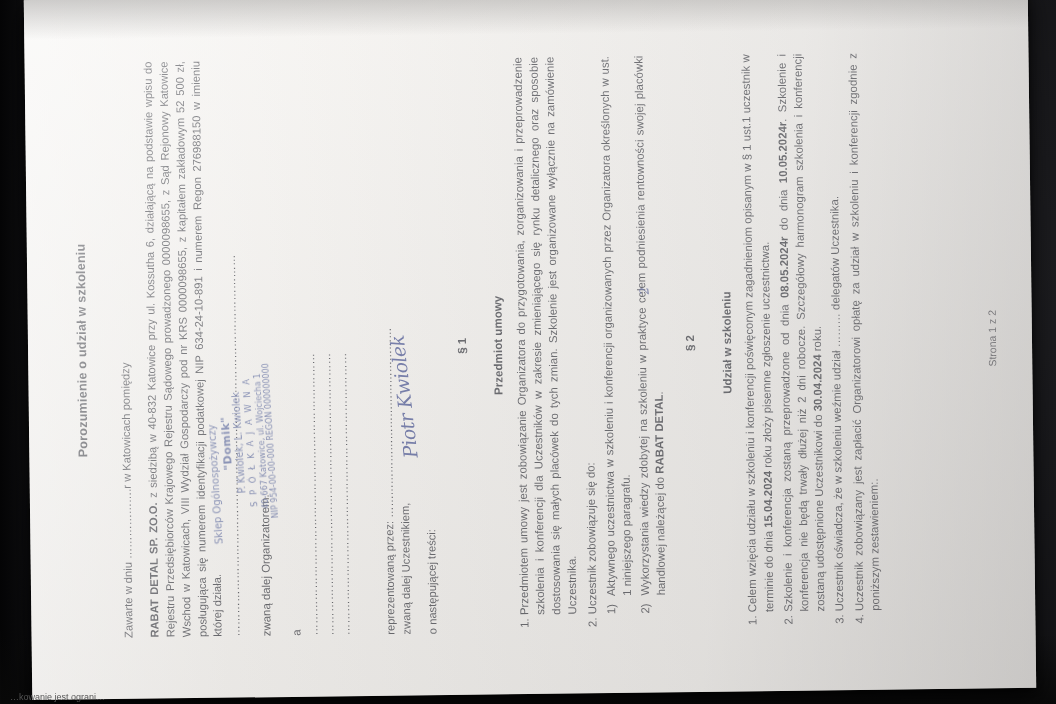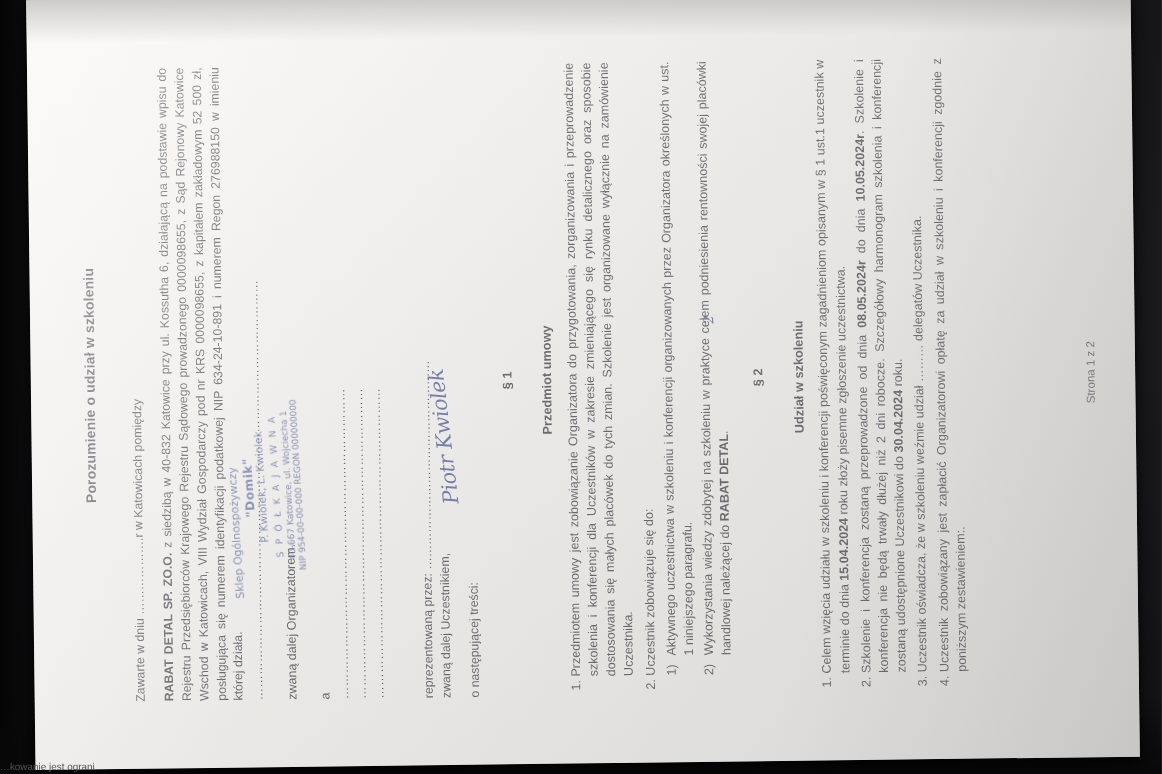--- a/index.html
+++ b/index.html
@@ -155,21 +155,21 @@
     position: absolute;
     left: 0;
     right: 0;
     bottom: 22px;
     text-align: center;
     font-size: 10.5px;
     color: #2a2b33;
   }
   .bottom-note {
     position: absolute;
-    left: 0;
+    left: 10px;
     bottom: 2px;
     font-size: 9px;
     color: #555;
   }
 
   
   .stamp {
     position: absolute;
     left: 150px;
     top: 166px;

